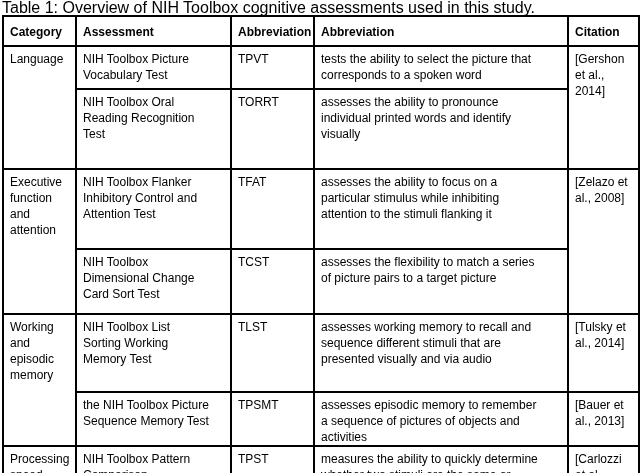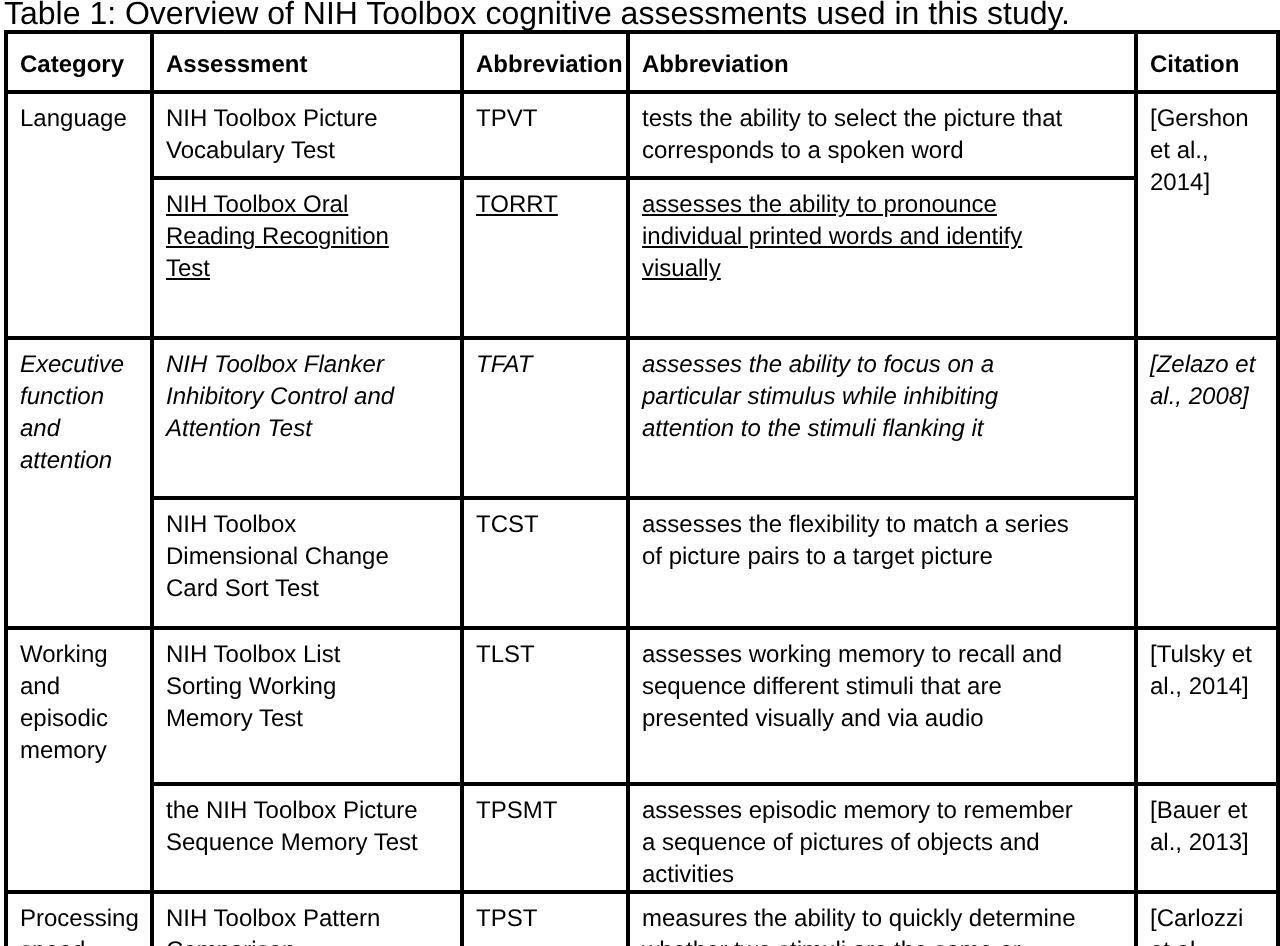--- a/index.html
+++ b/index.html
@@ -24,22 +24,22 @@
     font-size:12px; line-height:16px;
     font-weight:normal;
     text-align:left; vertical-align:top;
     padding:4px 6px 0 6px;
     white-space:pre-line;
     overflow:hidden;
   }
   .assess th { padding-top:7px;font-weight:bold; }
   tr.h-head { height:30px; }
   tr.h-r1 { height:43px; }
-  tr.h-r2 { height:80px;text-decoration:underline; }
-  tr.h-r3 { height:80px;font-style:italic; }
+  tr.h-r2 { height:80px; }
+  tr.h-r3 { height:80px; }
   tr.h-r4 { height:65px;margin-top:44px; }
   tr.h-r5 { height:78px; }
   tr.h-r6 { height:52px; }
   tr.h-r7 { height:73px; }
 </style>
 </head>
 <body>
 
 <div class="caption">Table 1: Overview of NIH Toolbox cognitive assessments used in this study.</div>
 

